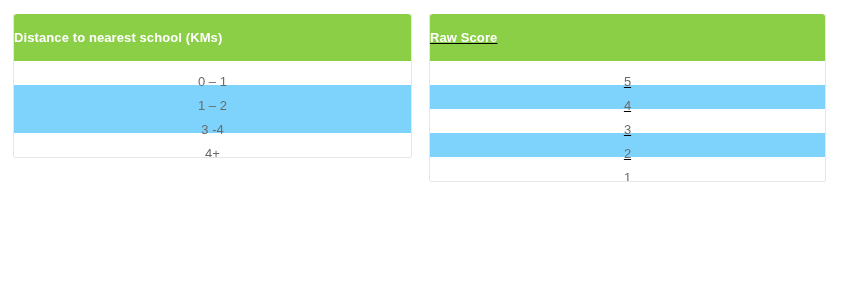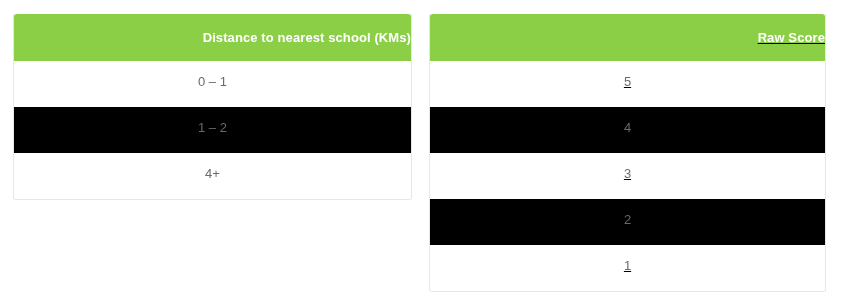--- a/index.html
+++ b/index.html
@@ -38,57 +38,58 @@
   .table-right {
     width: 397px;
     text-decoration: underline;
   }
 
   .table-header {
     background: #8bcf47;
     color: #ffffff;
     font-size: 13px;
     font-weight: bold;
-    text-align: right;
+    text-align: left;
     height: 47px;
     line-height: 47px;
     border-radius: 3px 3px 0 0;
     letter-spacing: 0.1px;
     white-space: nowrap;
     overflow: hidden;
   }
 
   .table-body {
     display: block;
   }
 
   .table-row {
-    height: 46px;
+    height: 24px;
     line-height: 42px;
     text-align: center;
     font-size: 13px;
     color: #6a6a6a;
     background: #ffffff;
     box-sizing: border-box;
   }
 
   .table-row.striped {
-    background: #000000;
+    background: #7dd3fc;
   }
 </style>
 </head>
 <body>
 
 <div class="tables-wrap">
 
   <div class="score-table table-left">
     <div class="table-header">Distance to nearest school (KMs)</div>
     <div class="table-body">
       <div class="table-row">0 – 1</div>
       <div class="table-row striped">1 – 2</div>
+      <div class="table-row striped">3 -4</div>
       <div class="table-row">4+</div>
     </div>
   </div>
 
   <div class="score-table table-right">
     <div class="table-header">Raw Score</div>
     <div class="table-body">
       <div class="table-row">5</div>
       <div class="table-row striped">4</div>
       <div class="table-row">3</div>

